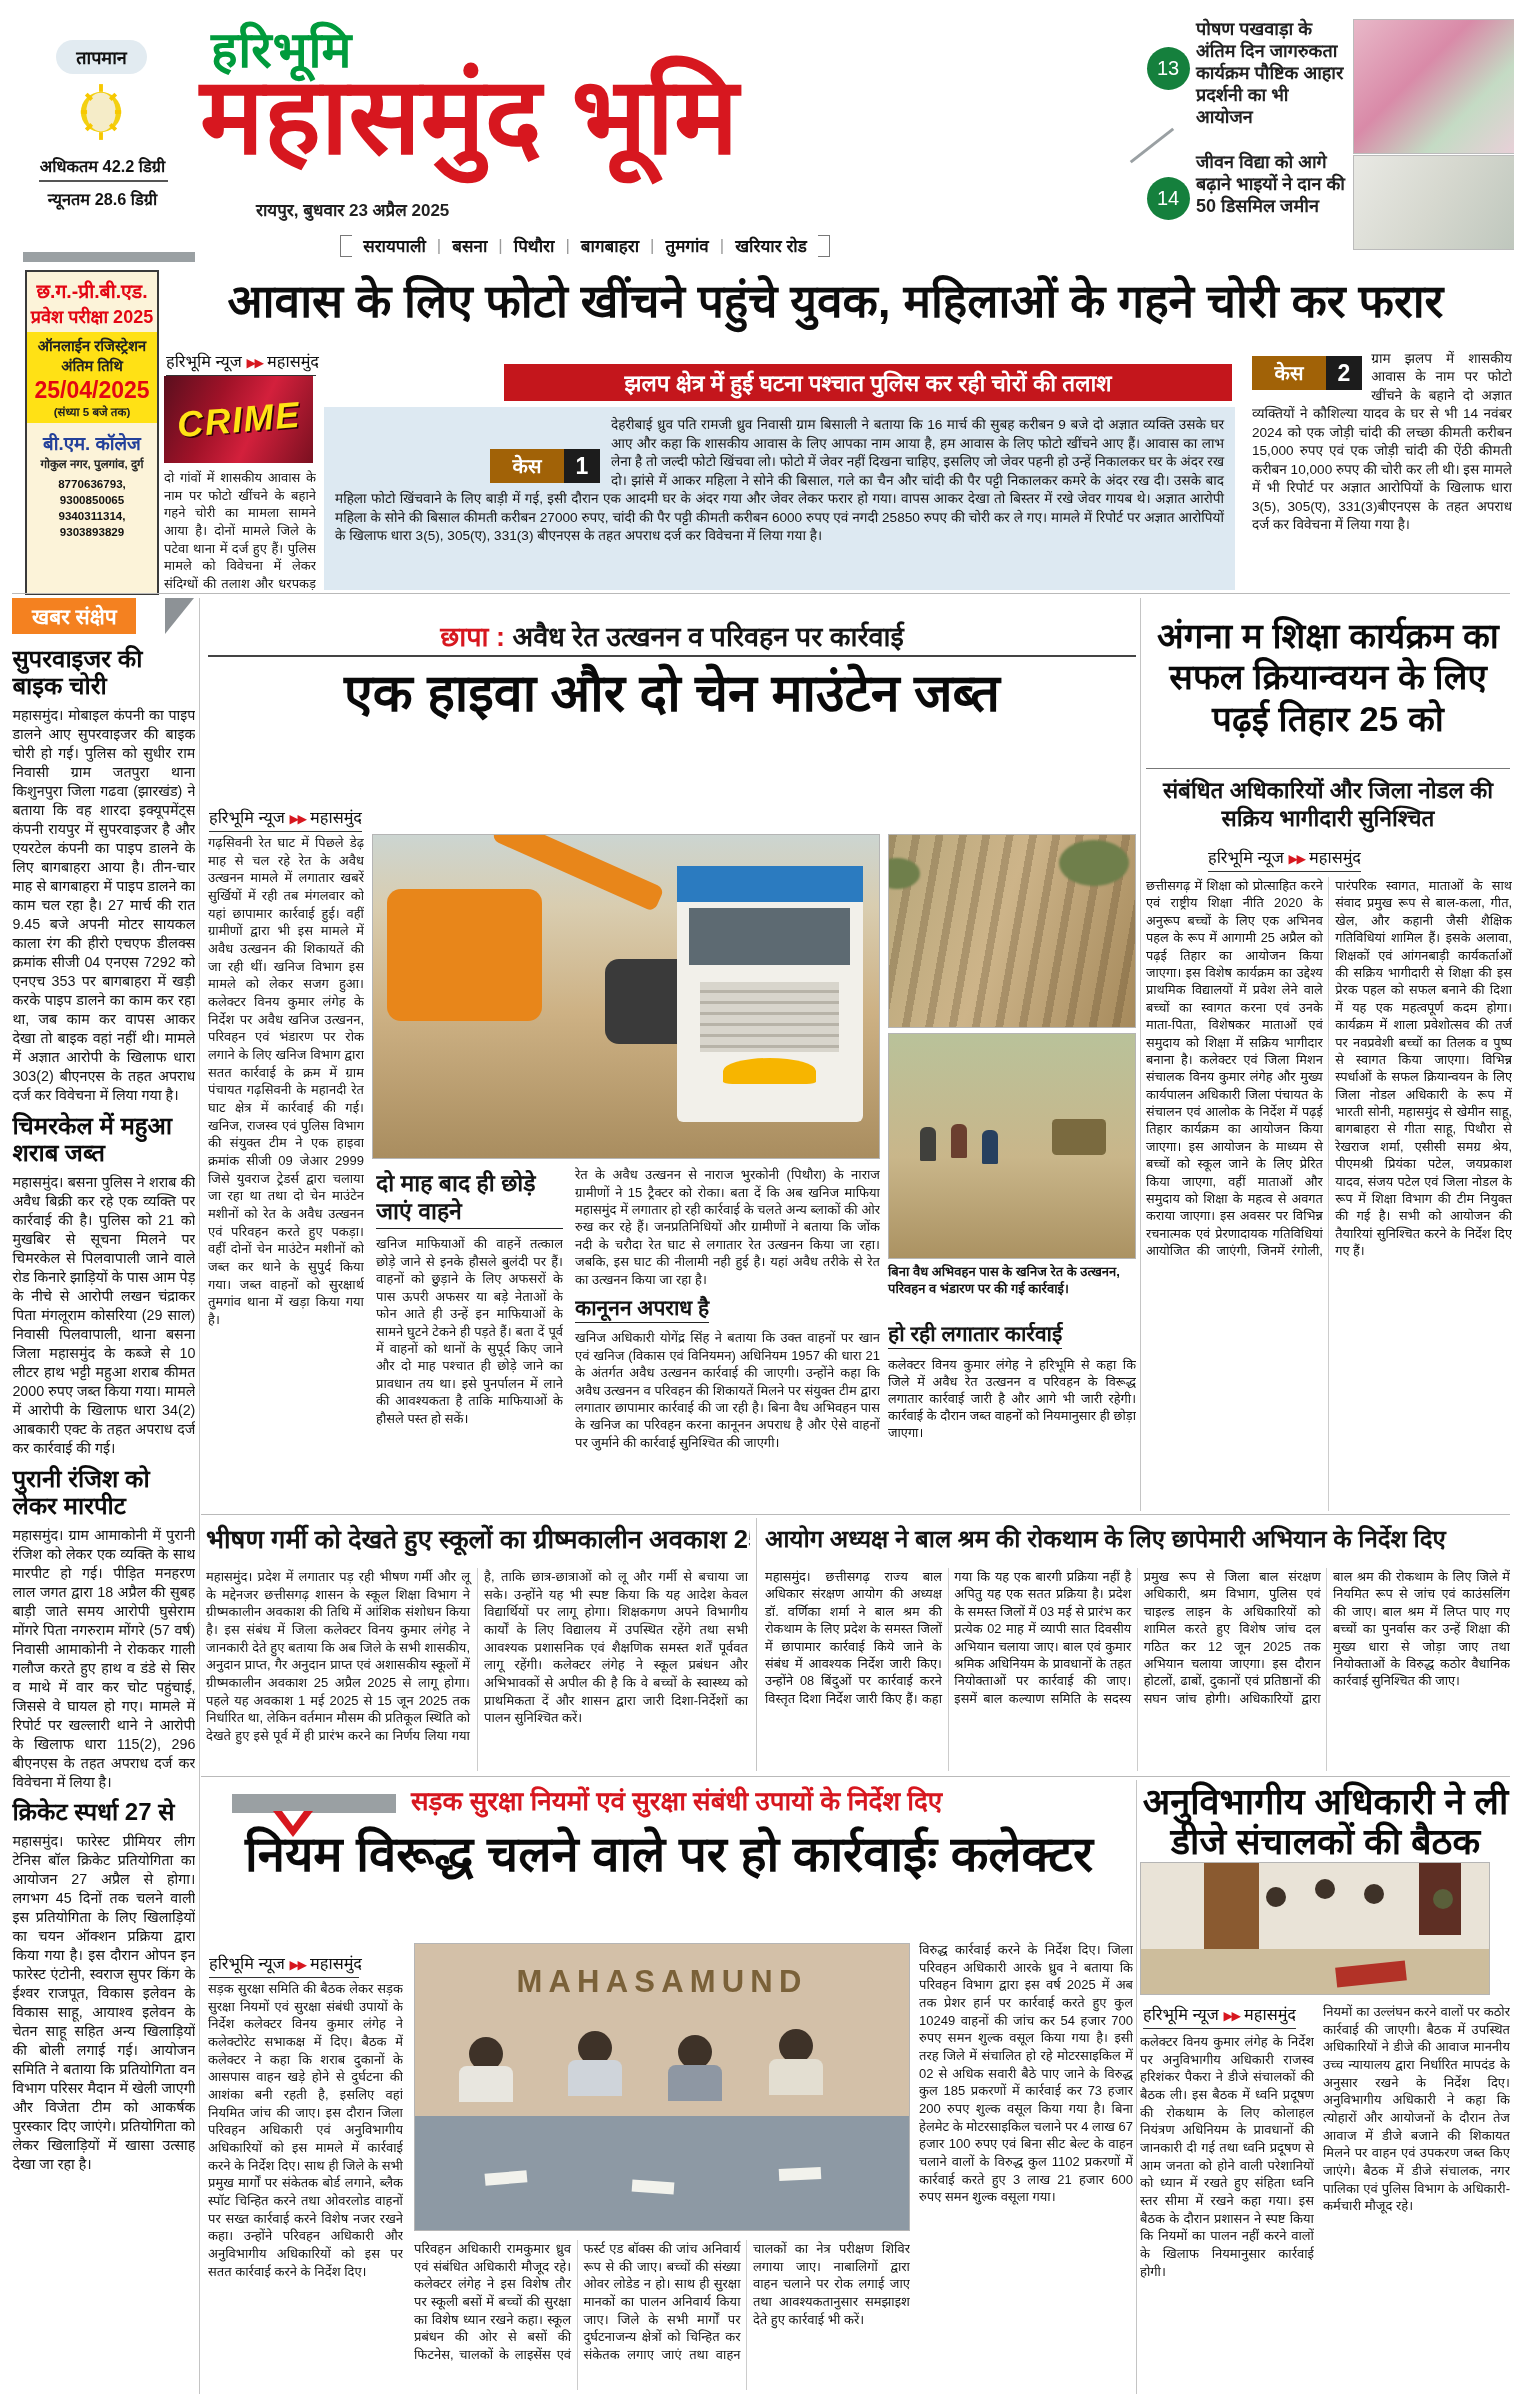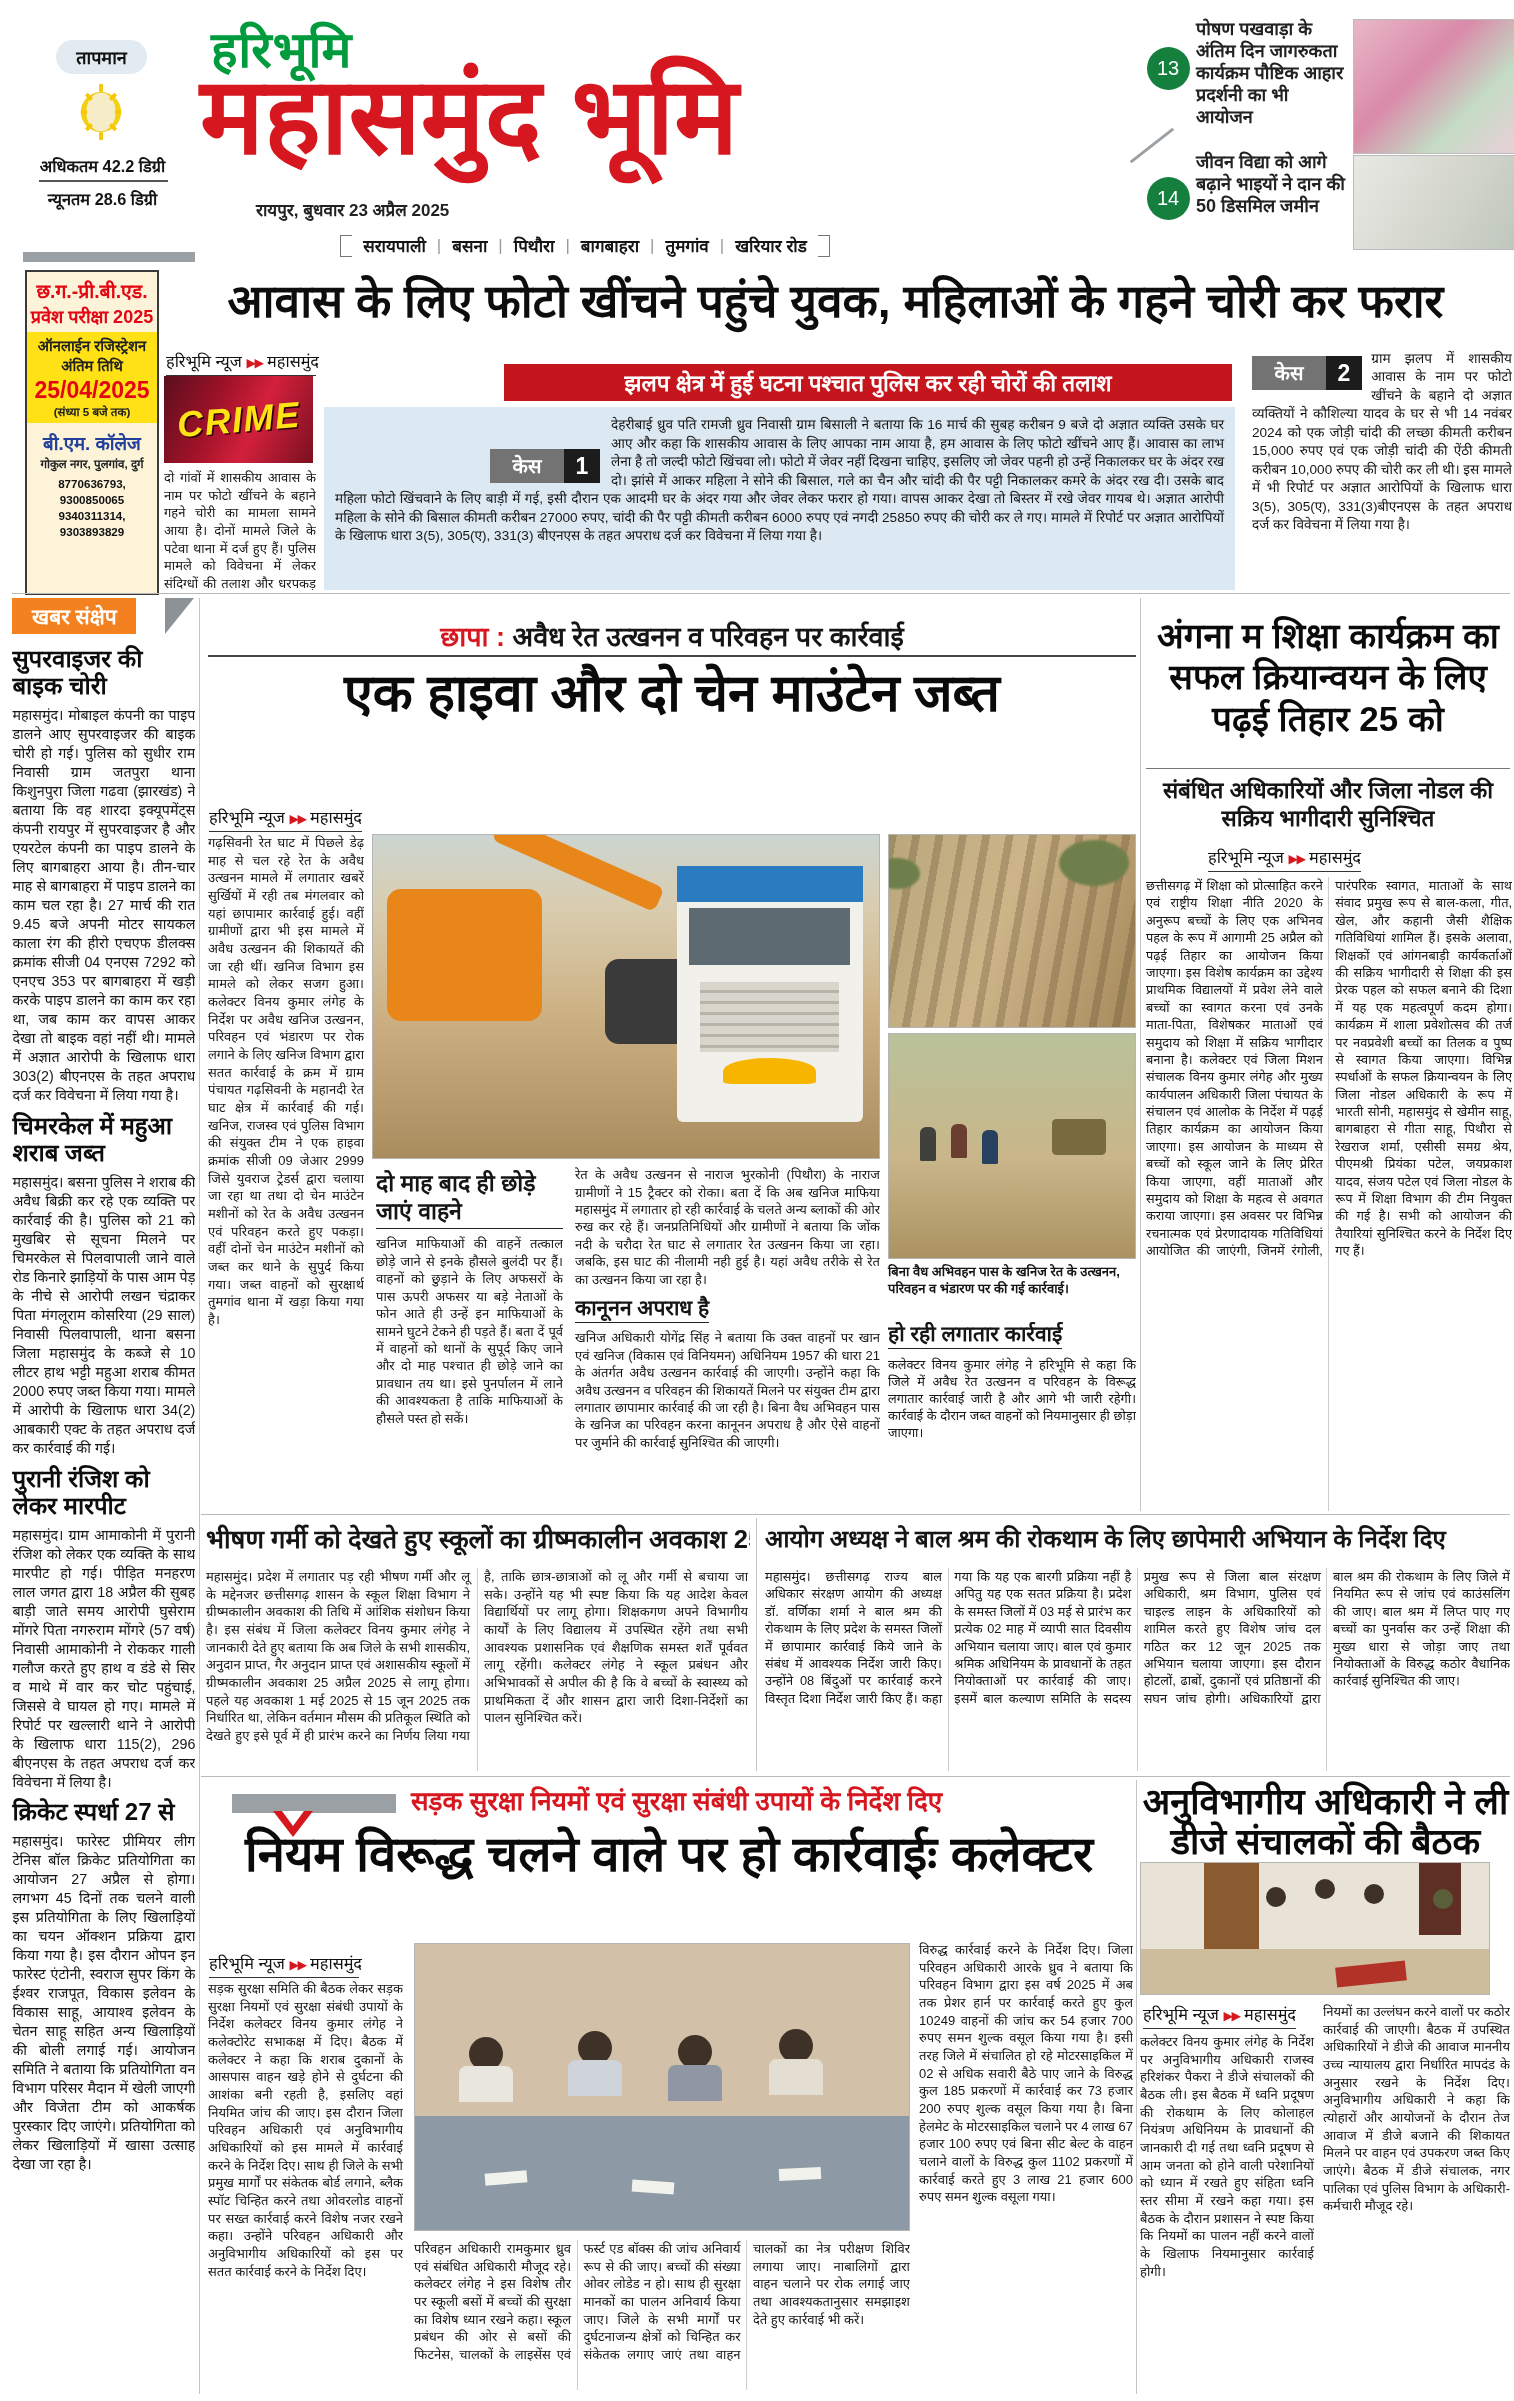--- a/index.html
+++ b/index.html
@@ -64,21 +64,21 @@
              font-size:22.5px;font-weight:bold;display:flex;align-items:center;justify-content:center;}
   .crime-photo{position:absolute;left:164px;top:376px;width:149px;height:87px;
                background:linear-gradient(115deg,#5a0f1e,#a01228 35%,#d3203c 60%,#7a1020);
                display:flex;align-items:center;justify-content:center;overflow:hidden;}
   .crime-photo span{color:#ffe315;font-style:italic;font-weight:900;font-size:36px;letter-spacing:1.5px;
                     transform:rotate(-5deg);text-shadow:1.5px 1.5px 0 #30000a;}
   .crime-intro{position:absolute;left:164px;top:469px;width:152px;height:121px;font-size:13px;}
   .blue-panel{position:absolute;left:324px;top:407px;width:911px;height:183px;background:#dde9f2;
               padding:9.3px 11px;box-sizing:border-box;font-size:13.6px;}
   .case-badge{display:inline-flex;float:left;margin:33px 11px 6.2px 155px;height:34px;}
-  .case-badge .lbl{background:#737373;color:#fff;font-size:20px;font-weight:bold;display:flex;
+  .case-badge .lbl{background:#a16207;color:#fff;font-size:20px;font-weight:bold;display:flex;
                    align-items:center;justify-content:center;width:74px;}
   .case-badge .num{background:#1c1c1c;color:#fff;font-size:23px;font-weight:bold;display:flex;
                    align-items:center;justify-content:center;width:36px;}
   .case2-col{position:absolute;left:1252px;top:350px;width:260px;height:242px;font-size:13.6px;}
   .case2-col .case-badge{margin:6.2px 9.3px 6.2px 0;}
 
   
   .rail{position:absolute;left:12.4px;top:598px;width:183px;height:1794px;overflow:hidden;}
   .rail-head{position:relative;height:36px;margin-bottom:12.4px;}
   .rail-head .orange{position:absolute;left:0;top:0;width:124px;height:36px;background:#f48120;color:#fff;
@@ -401,20 +401,21 @@
     <div class="road-mark-v1"></div>
     <div class="road-mark-v2"></div>
     <div class="road-kicker">सड़क सुरक्षा नियमों एवं सुरक्षा संबंधी उपायों के निर्देश दिए</div>
     <div class="road-head">नियम विरूद्ध चलने वाले पर हो कार्रवाईः कलेक्टर</div>
     <div class="abs byline byline-rule" style="left:209px;top:1952px;width:150px;">
       <span>हरिभूमि न्यूज</span><span class="arr">▶▶</span><span>महासमुंद</span>
     </div>
     <div class="road-colL jtxt">सड़क सुरक्षा समिति की बैठक लेकर सड़क सुरक्षा नियमों एवं सुरक्षा संबंधी उपायों के निर्देश कलेक्टर विनय कुमार लंगेह ने कलेक्टोरेट सभाकक्ष में दिए। बैठक में कलेक्टर ने कहा कि शराब दुकानों के आसपास वाहन खड़े होने से दुर्घटना की आशंका बनी रहती है, इसलिए वहां नियमित जांच की जाए। इस दौरान जिला परिवहन अधिकारी एवं अनुविभागीय अधिकारियों को इस मामले में कार्रवाई करने के निर्देश दिए। साथ ही जिले के सभी प्रमुख मार्गों पर संकेतक बोर्ड लगाने, ब्लैक स्पॉट चिन्हित करने तथा ओवरलोड वाहनों पर सख्त कार्रवाई करने विशेष नजर रखने कहा। उन्होंने परिवहन अधिकारी और अनुविभागीय अधिकारियों को इस पर सतत कार्रवाई करने के निर्देश दिए।</div>
 
     <div class="photo road-photo">
+      <div class="walltxt">MAHASAMUND</div>
       <div class="head-blob" style="left:54px;top:93px;"></div>
       <div class="shirt-blob" style="left:44px;top:122px;"></div>
       <div class="head-blob" style="left:163px;top:87px;"></div>
       <div class="shirt-blob" style="left:153px;top:116px;background:#cfd4da;"></div>
       <div class="head-blob" style="left:263px;top:91px;"></div>
       <div class="shirt-blob" style="left:253px;top:121px;background:#8e97a3;"></div>
       <div class="head-blob" style="left:364px;top:85px;"></div>
       <div class="shirt-blob" style="left:354px;top:115px;background:#e3ded1;"></div>
       <div class="table"></div>
       <div class="paper" style="left:70px;bottom:46px;transform:rotate(-5deg);"></div>

